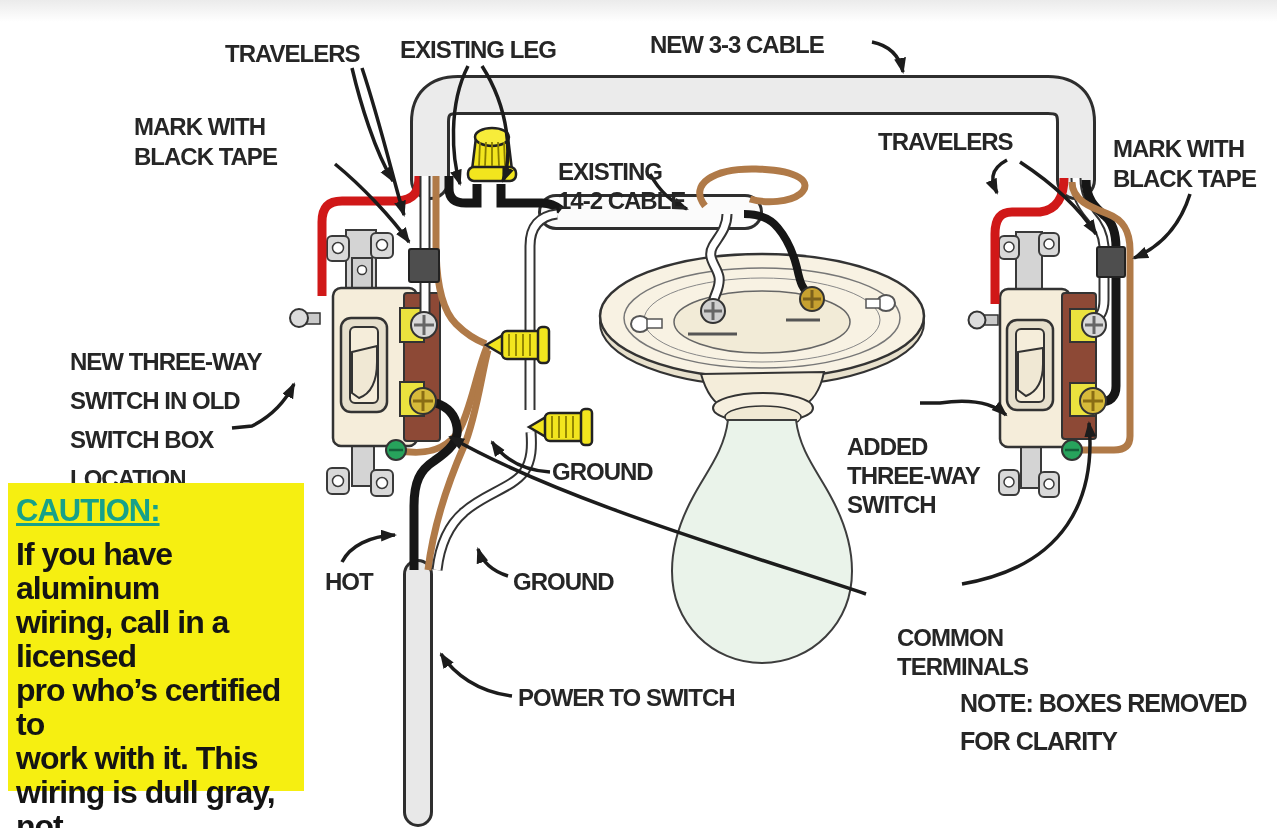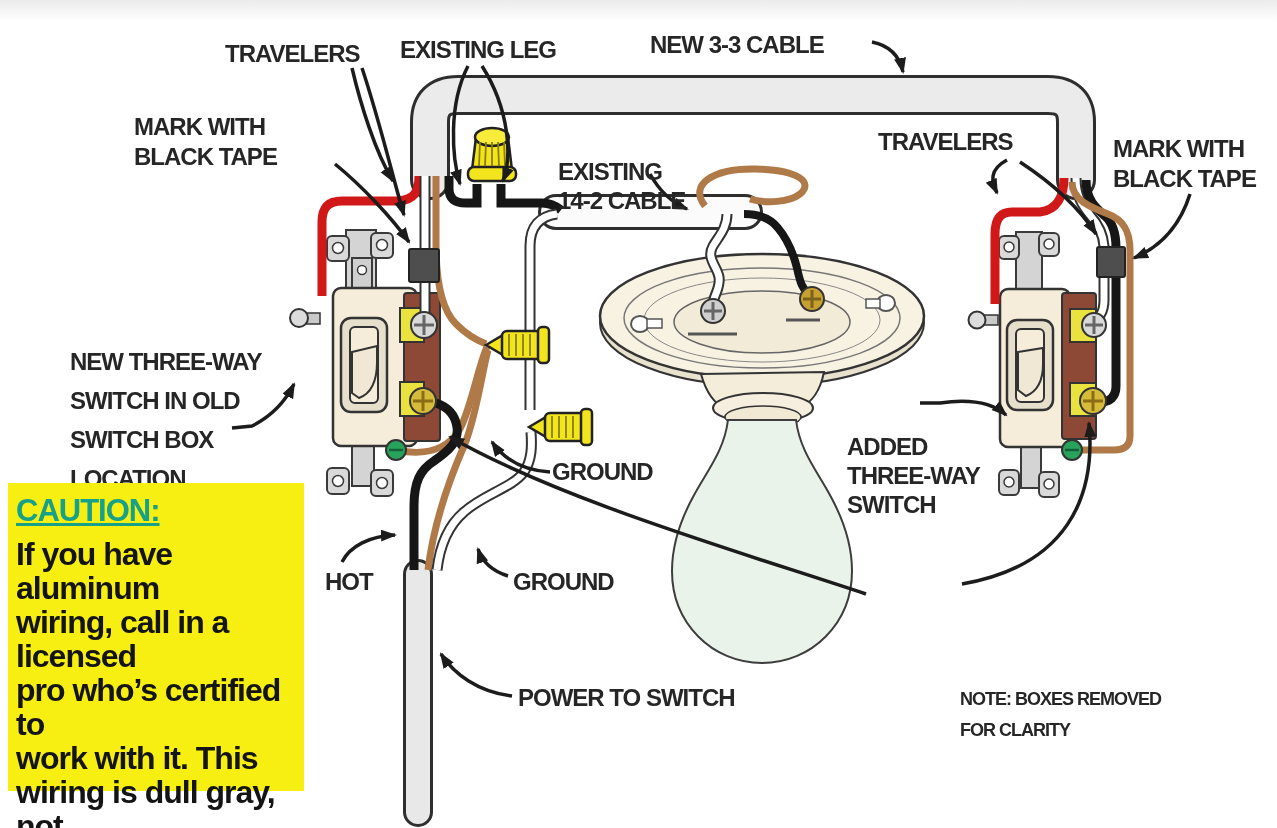--- a/index.html
+++ b/index.html
@@ -6,21 +6,21 @@
   #stage{position:relative;width:1277px;height:828px;background:#ffffff;overflow:hidden;
          font-family:"Liberation Sans", sans-serif;}
   #topstrip{position:absolute;left:0;top:0;width:1277px;height:22px;
             background:linear-gradient(#ebebeb,#ffffff);}
   svg{position:absolute;left:0;top:0;}
   .label{position:absolute;font-weight:bold;font-size:24px;line-height:28px;
          color:#262626;letter-spacing:-1px;white-space:pre-line;}
   .lh30{line-height:30px;}
   .lh34{line-height:39px;}
   .lh29{line-height:29px;margin-top:43px;}
-  .small{font-size:18px;line-height:31px;}
+  .small{font-size:25px;line-height:38px;}
   #caution{position:absolute;left:8px;top:483px;width:296px;height:308px;
            background:#f6ef11;padding:10px 6px 16px 8px;box-sizing:border-box;}
   #caution .title{font-weight:bold;font-size:31px;color:#17a189;letter-spacing:-1px;
            text-decoration:underline;text-decoration-thickness:3px;text-underline-offset:2px;}
   #caution .body{font-weight:bold;font-size:32px;line-height:34px;color:#141414;
            letter-spacing:-1px;white-space:pre-line;margin-top:8px;}
 </style>
 </head>
 <body>
 
@@ -249,20 +249,22 @@
   <div class="label lh34" style="left:70px;top:342px">NEW THREE-WAY
 SWITCH IN OLD
 SWITCH BOX
 LOCATION</div>
   <div class="label lh29" style="left:847px;top:389px">ADDED
 THREE-WAY
 SWITCH</div>
   <div class="label" style="left:552px;top:458px">GROUND</div>
   <div class="label" style="left:325px;top:568px">HOT</div>
   <div class="label" style="left:513px;top:568px">GROUND</div>
+  <div class="label lh29" style="left:897px;top:580px">COMMON
+TERMINALS</div>
   <div class="label" style="left:518px;top:684px">POWER TO SWITCH</div>
   <div class="label small" style="left:960px;top:684px">NOTE: BOXES REMOVED
 FOR CLARITY</div>
 
   <div id="caution">
     <div class="title">CAUTION:</div>
     <div class="body">If you have aluminum
 wiring, call in a licensed
 pro who’s certified to
 work with it. This

